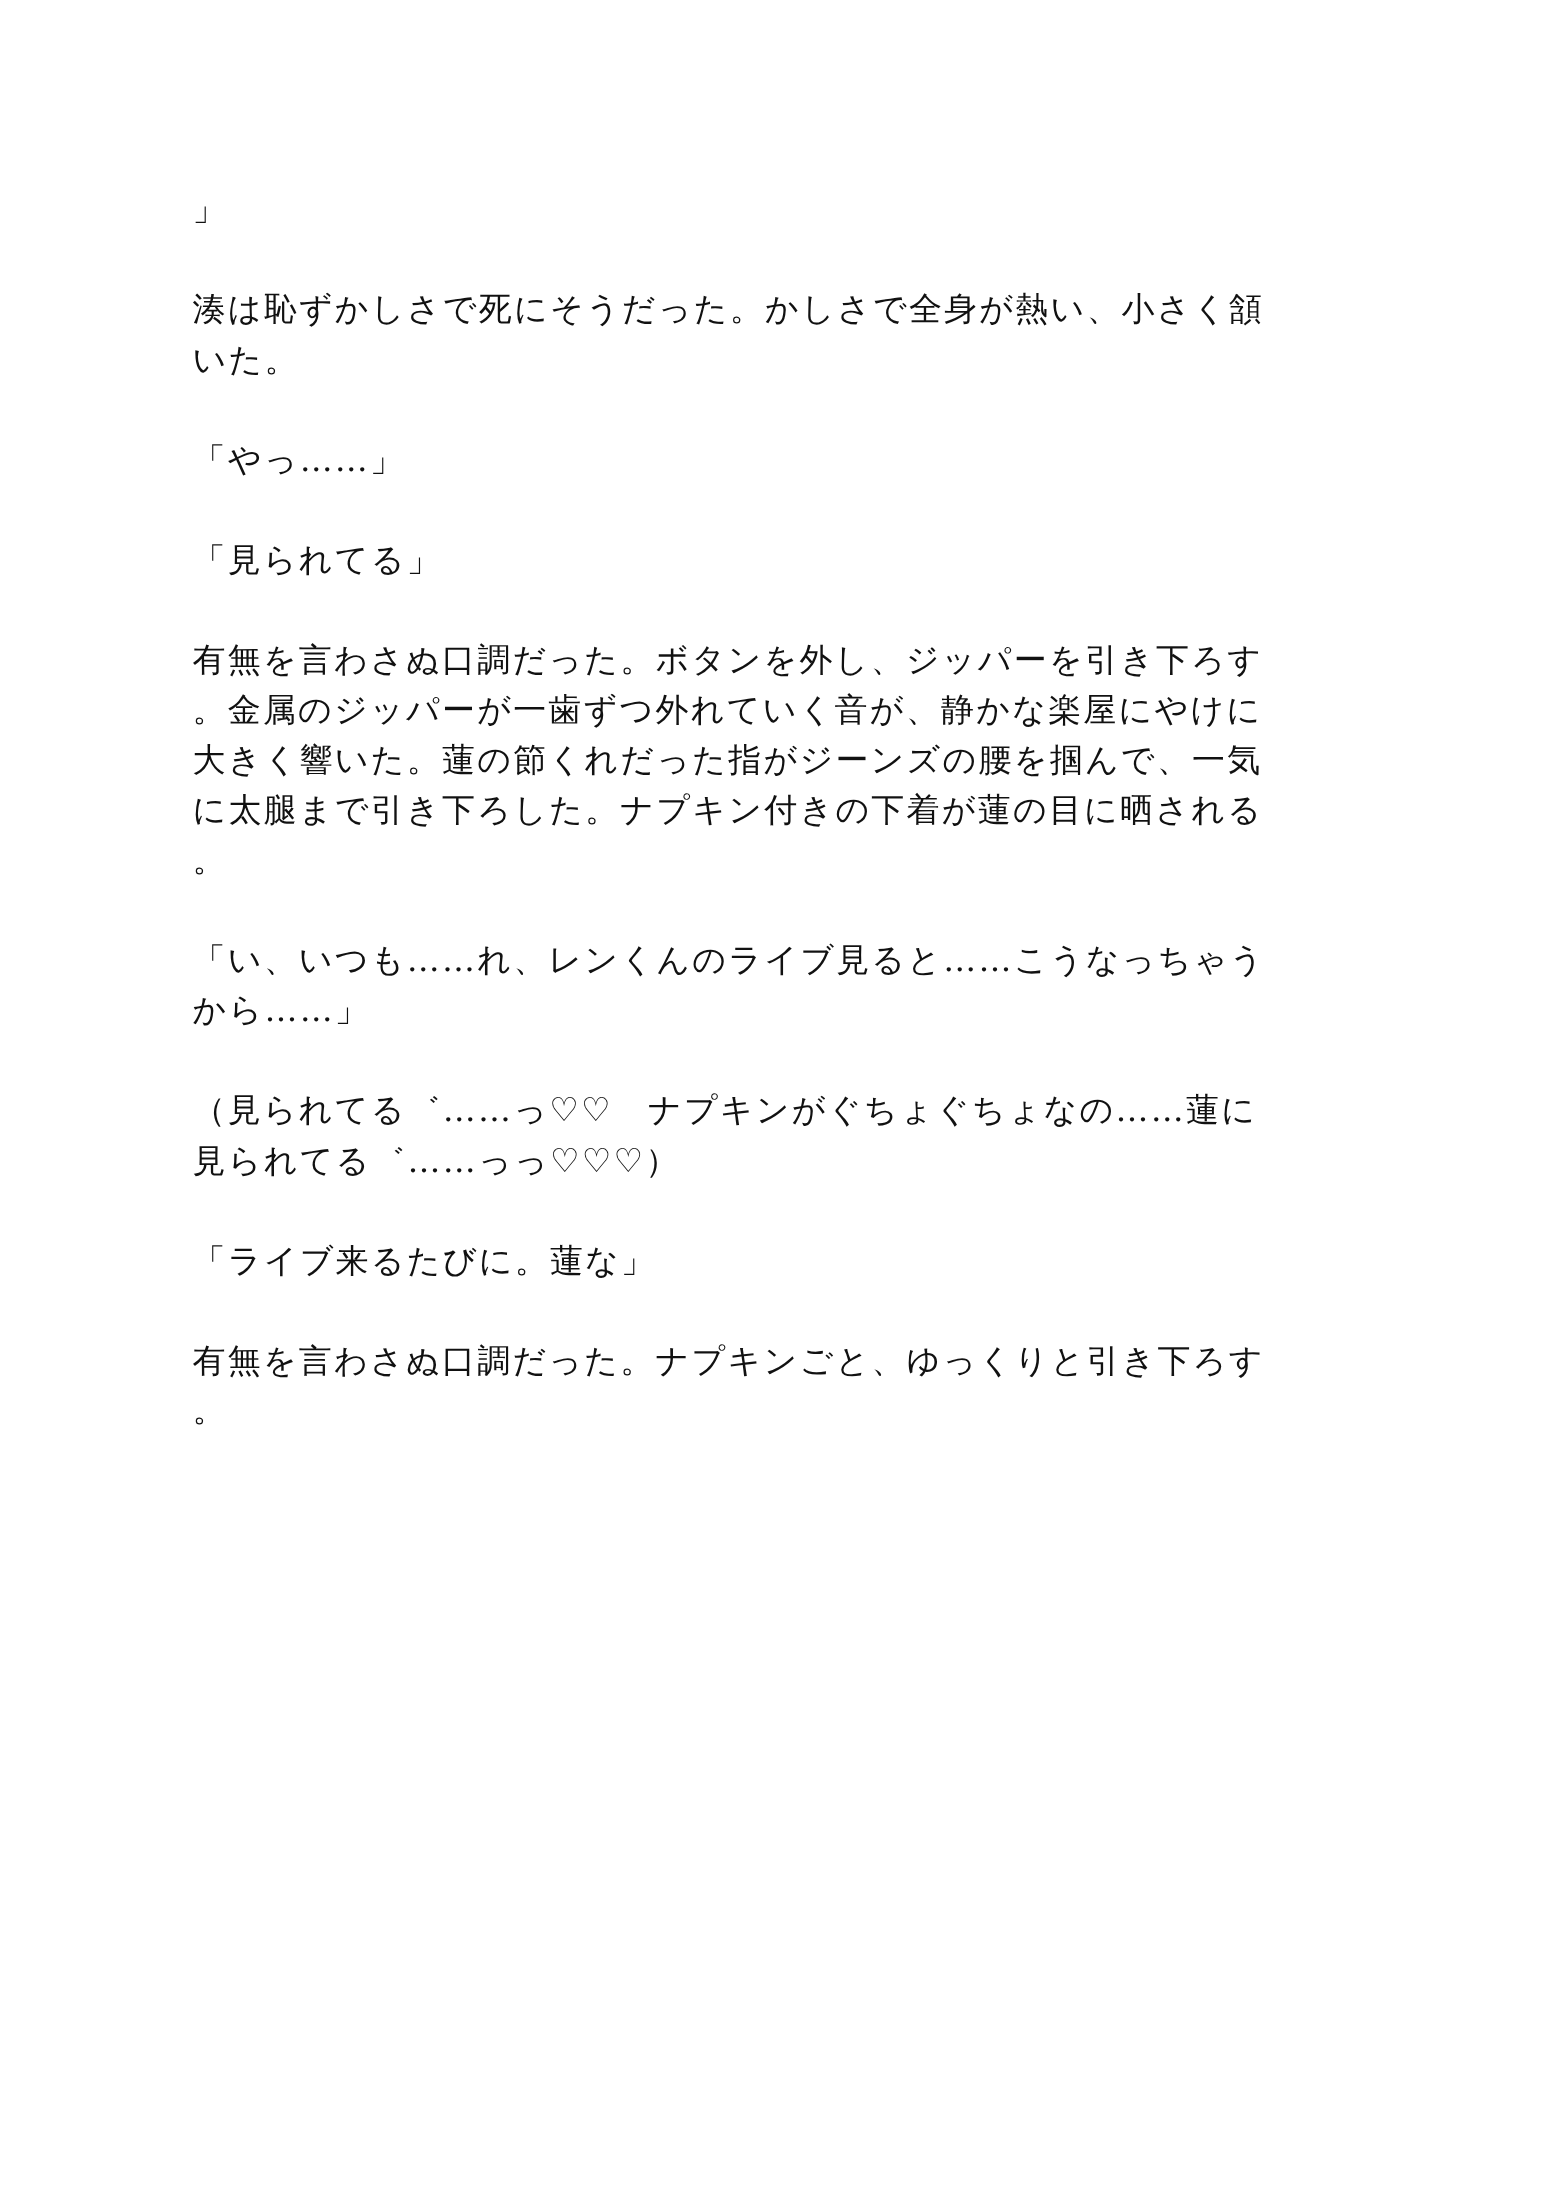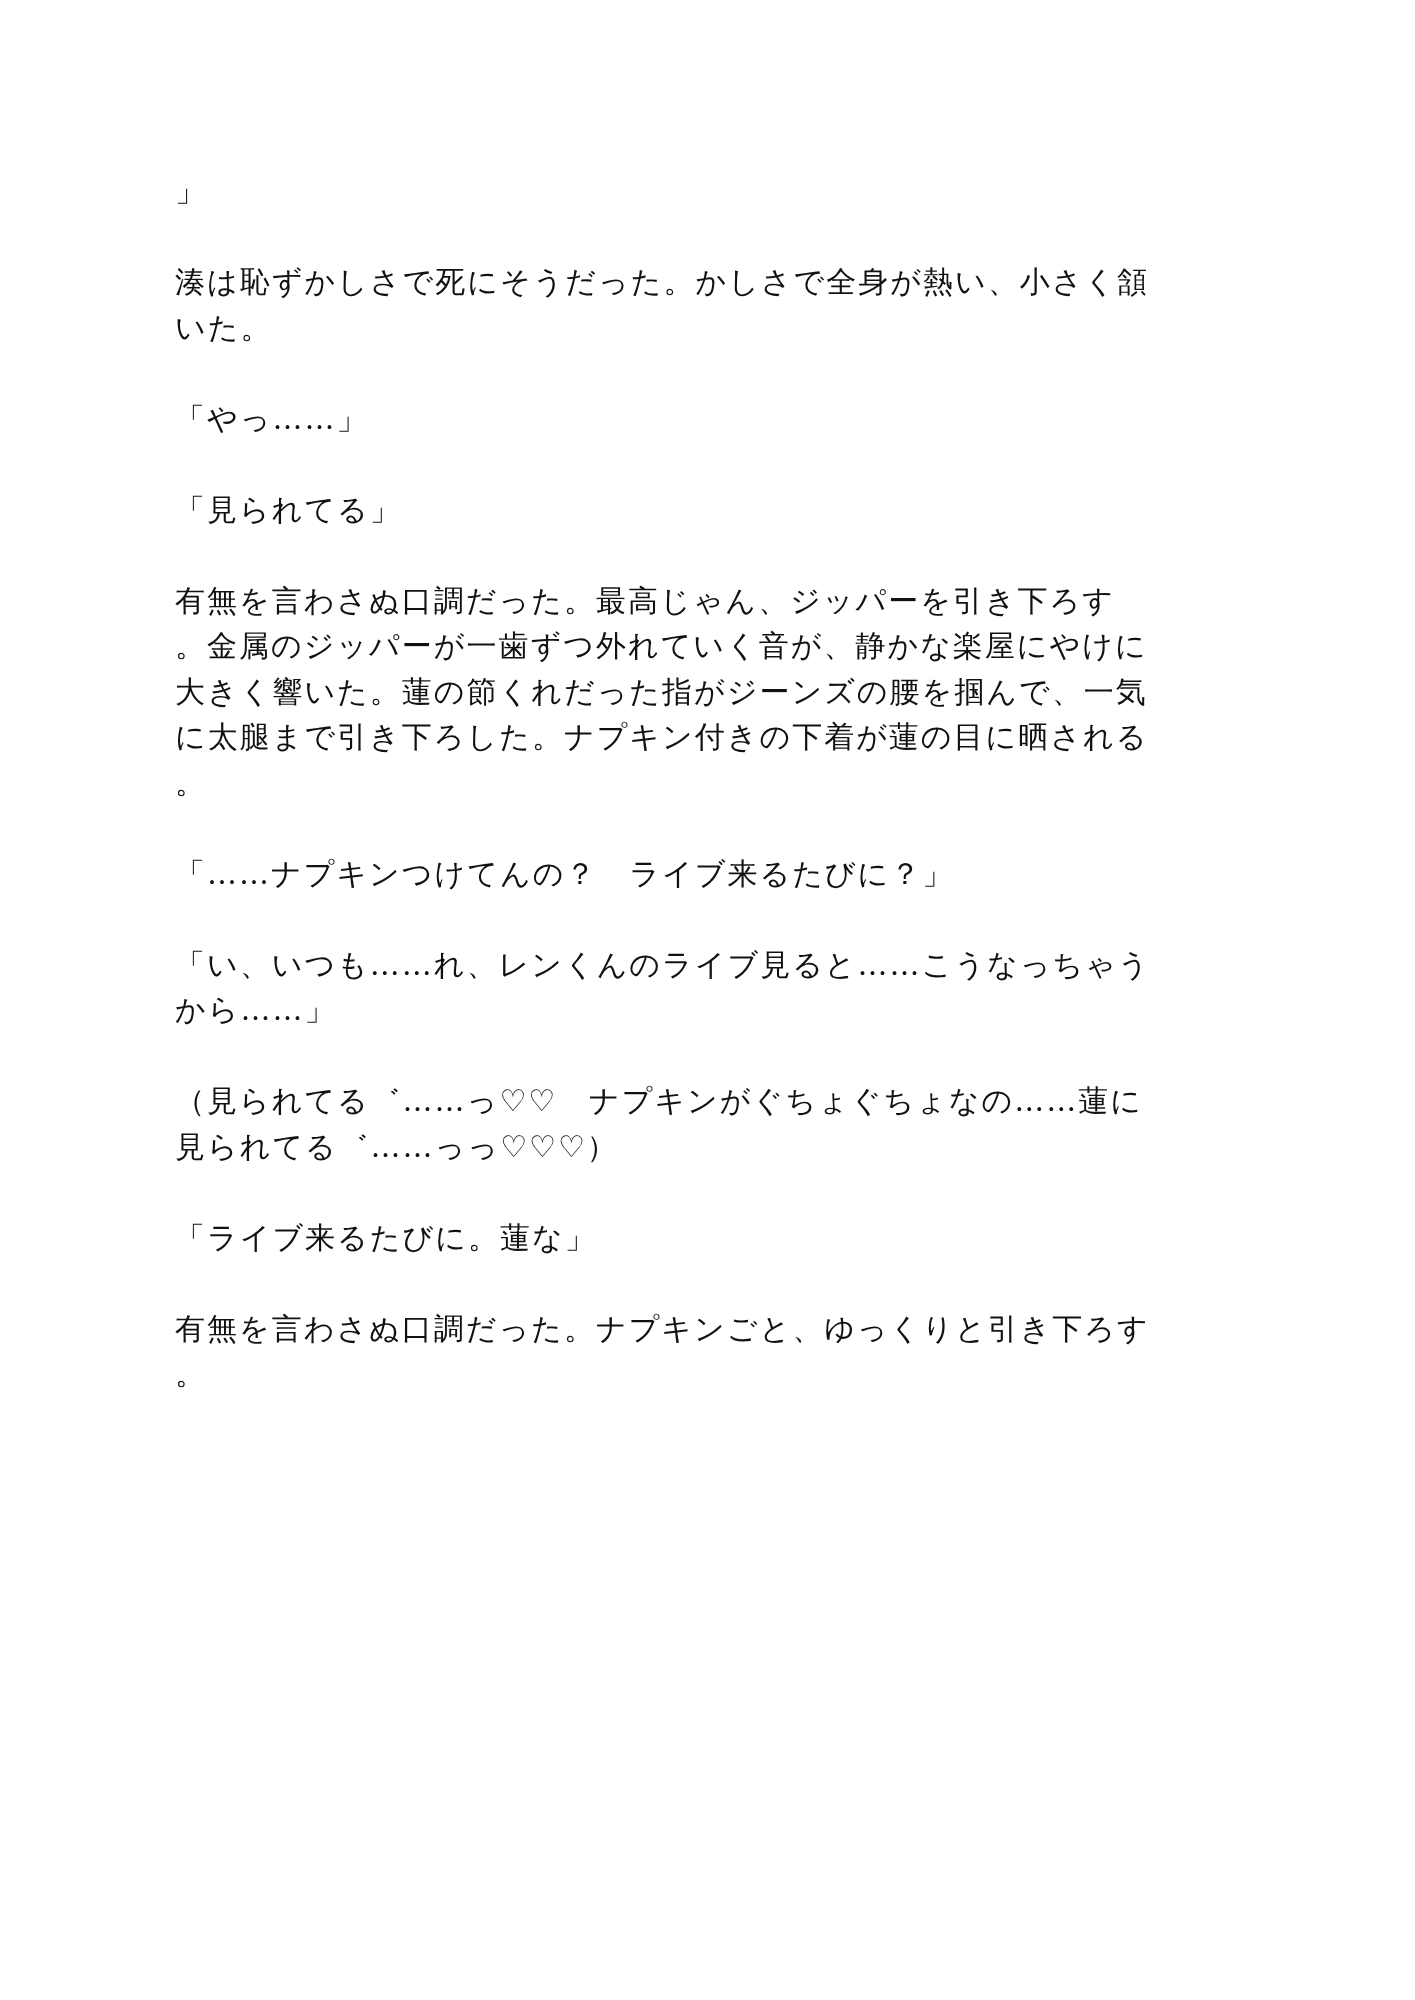--- a/index.html
+++ b/index.html
@@ -33,26 +33,25 @@
 </style>
 </head>
 <body>
 
 <div class="page">
   <p class="para">」</p>
   <p class="para">湊は恥ずかしさで死にそうだった。かしさで全身が熱い、小さく頷
 いた。</p>
   <p class="para">「やっ……」</p>
   <p class="para">「見られてる」</p>
-  <p class="para">有無を言わさぬ口調だった。最高じゃん、ジッパーを引き下ろす
+  <p class="para">有無を言わさぬ口調だった。ボタンを外し、ジッパーを引き下ろす
 。金属のジッパーが一歯ずつ外れていく音が、静かな楽屋にやけに
 大きく響いた。蓮の節くれだった指がジーンズの腰を掴んで、一気
 に太腿まで引き下ろした。ナプキン付きの下着が蓮の目に晒される
 。</p>
-  <p class="para">「……ナプキンつけてんの？　ライブ来るたびに？」</p>
   <p class="para">「い、いつも……れ、レンくんのライブ見ると……こうなっちゃう
 から……」</p>
   <p class="para">（見られてる゛……っ♡♡　ナプキンがぐちょぐちょなの……蓮に
 見られてる゛……っっ♡♡♡）</p>
   <p class="para">「ライブ来るたびに。蓮な」</p>
   <p class="para">有無を言わさぬ口調だった。ナプキンごと、ゆっくりと引き下ろす
 。</p>
 </div>
 
 </body></html>

